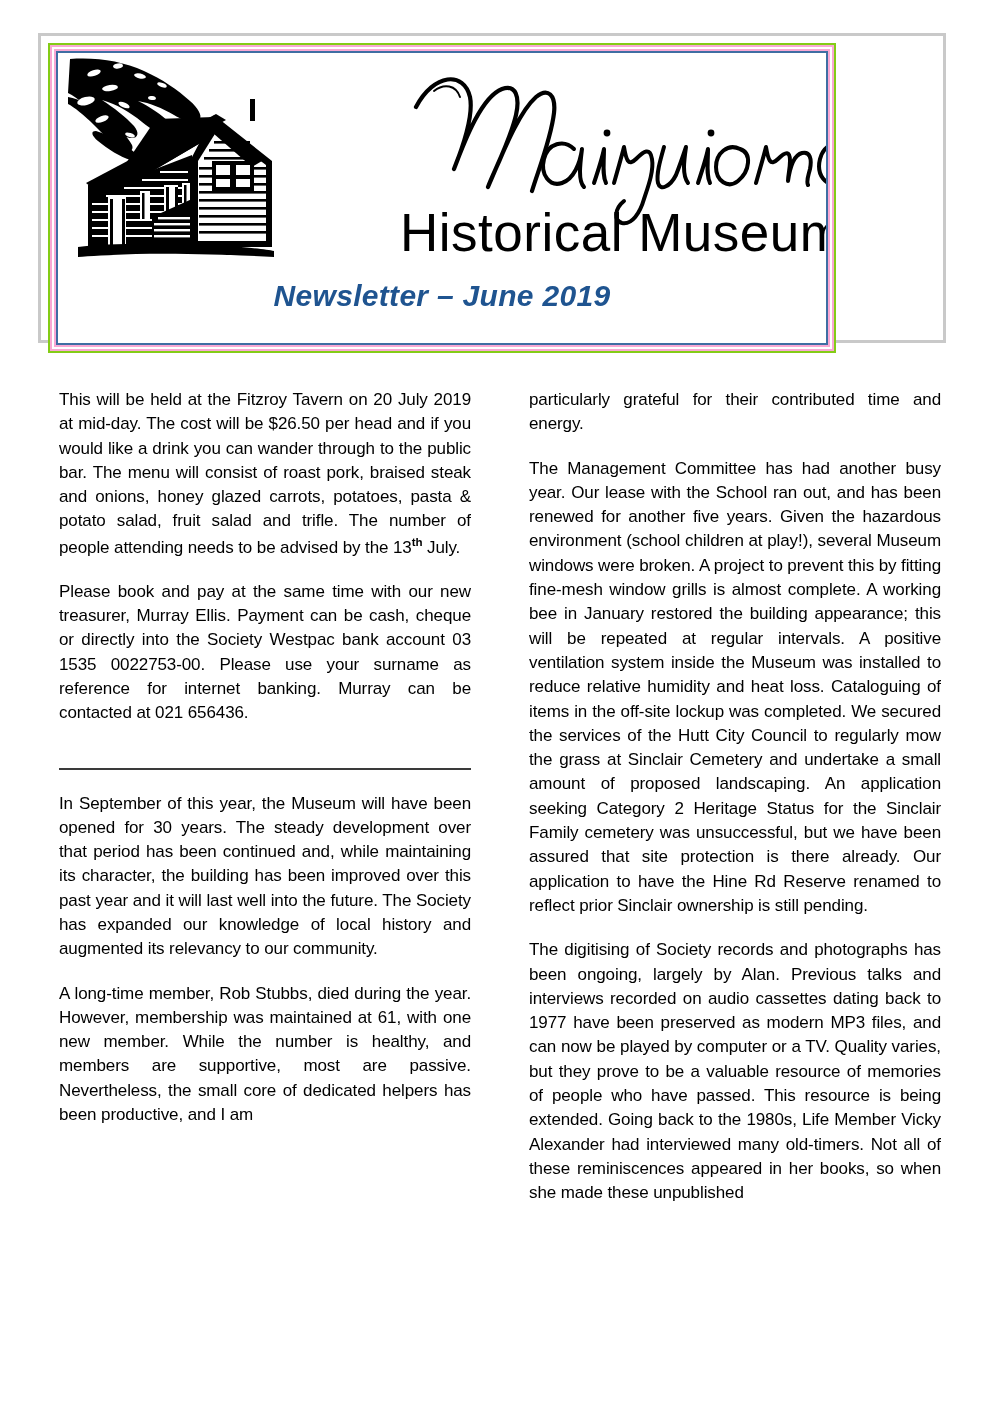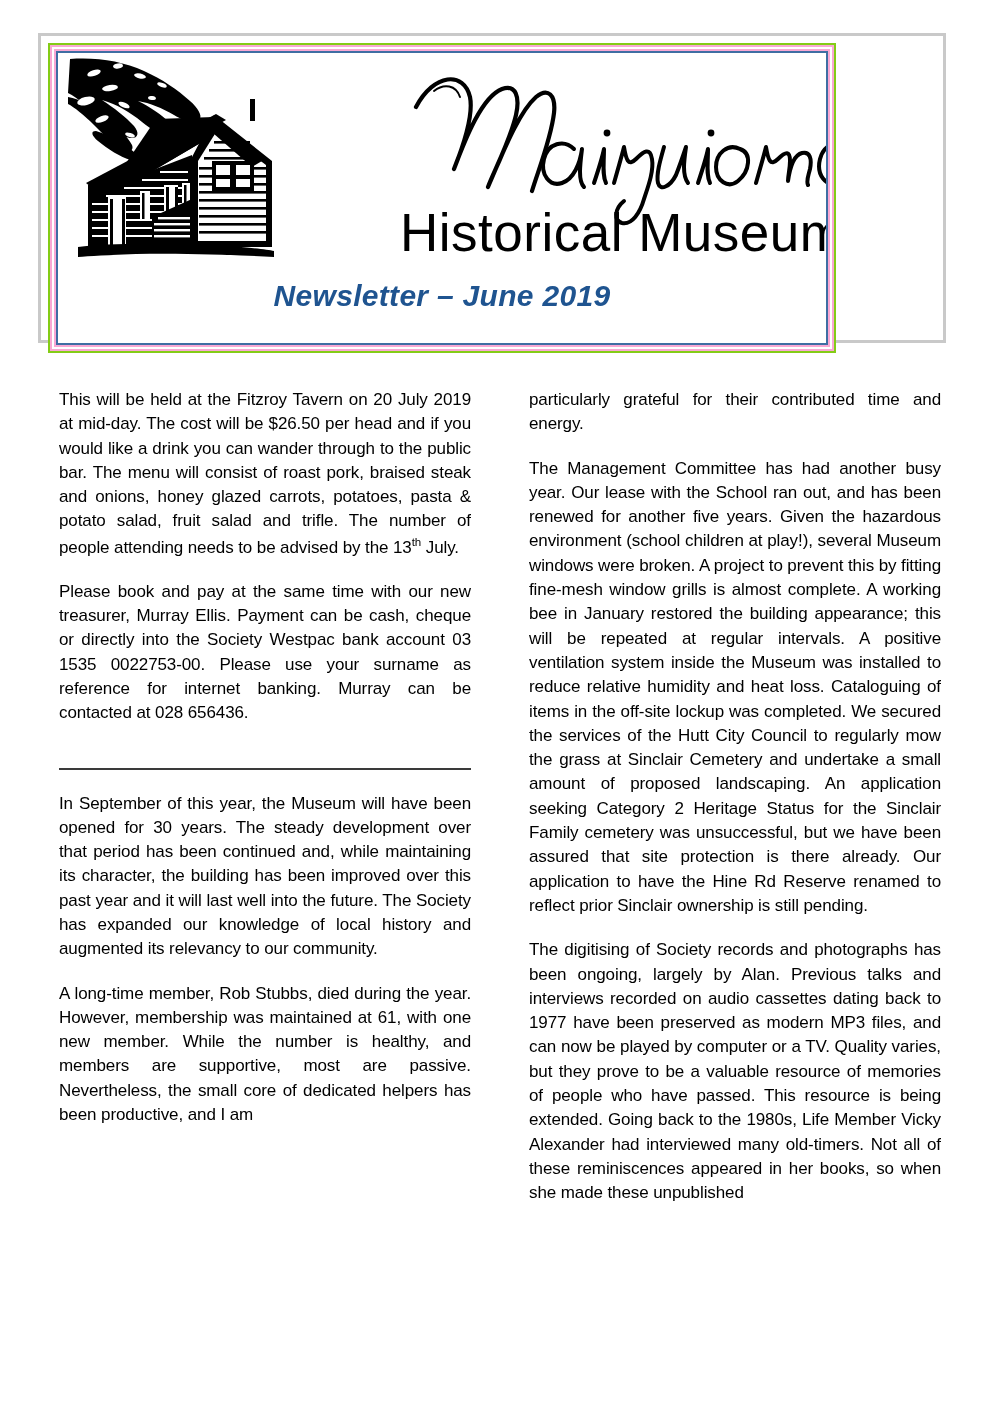--- a/index.html
+++ b/index.html
@@ -143,21 +143,21 @@
 
   p.body {
     font-size: 17px;
     line-height: 1.43;
     text-align: justify;
     margin: 0 0 20px 0;
     letter-spacing: -0.1px;
   }
   p.body:last-child { margin-bottom: 0; }
   .b { font-weight: normal; }
-  .sup { font-size: 0.68em; vertical-align: super; font-weight: normal; }
+  .sup { font-size: 0.68em; vertical-align: super; font-weight: bold; }
 </style>
 </head>
 <body>
 
 <div class="banner-wrap">
 
   <div class="banner-gray">
     <div class="banner-gray-inner"></div>
   </div>
 
@@ -326,21 +326,21 @@
   </div>
 </div>
 
 <div class="columns">
 
   <div class="col col-left">
 
 
     <p class="body"><span>This will be held at the Fitzroy Tavern on 20 July 2019 at mid-day. The cost will be $26.50 per head and if you would like a drink you can wander through to the public bar. The menu will consist of roast pork, braised steak and onions, honey glazed carrots, potatoes, pasta &amp; potato salad, fruit salad and trifle. The number of people attending needs to be advised by the </span><span class="b">13</span><span class="sup">th</span><span class="b"> July</span><span>.</span></p>
 
-    <p class="body">Please book and pay at the same time with our new treasurer, Murray Ellis. Payment can be cash, cheque or directly into the Society Westpac bank account 03 1535 0022753-00. Please use your surname as reference for internet banking. Murray can be contacted at 028 656436.</p>
+    <p class="body">Please book and pay at the same time with our new treasurer, Murray Ellis. Payment can be cash, cheque or directly into the Society Westpac bank account 03 1535 0022753-00. Please use your surname as reference for internet banking. Murray can be contacted at 021 656436.</p>
 
     <div class="head-block second">
       <hr class="head-rule">
     </div>
 
     <p class="body">In September of this year, the Museum will have been opened for 30 years. The steady development over that period has been continued and, while maintaining its character, the building has been improved over this past year and it will last well into the future. The Society has expanded our knowledge of local history and augmented its relevancy to our community.</p>
 
     <p class="body">A long-time member, Rob Stubbs, died during the year. However, membership was maintained at 61, with one new member. While the number is healthy, and members are supportive, most are passive. Nevertheless, the small core of dedicated helpers has been productive, and I am</p>
   </div>
 

